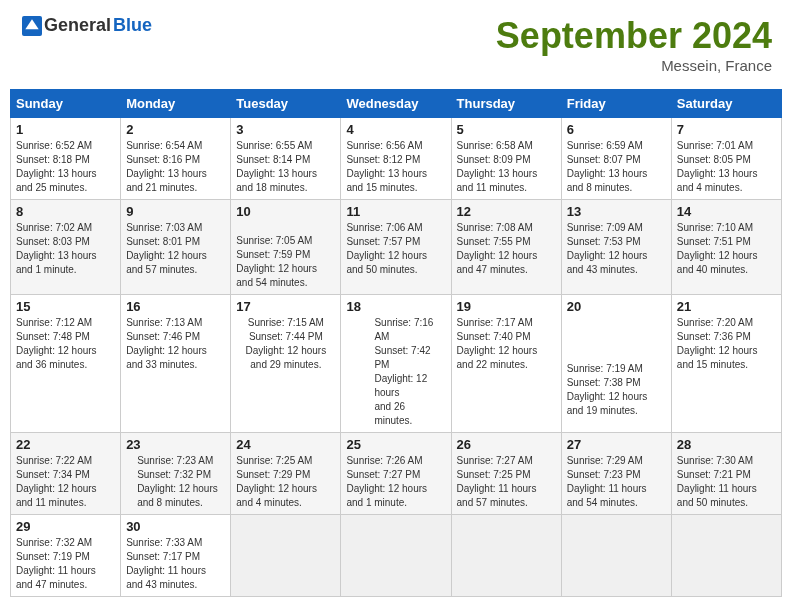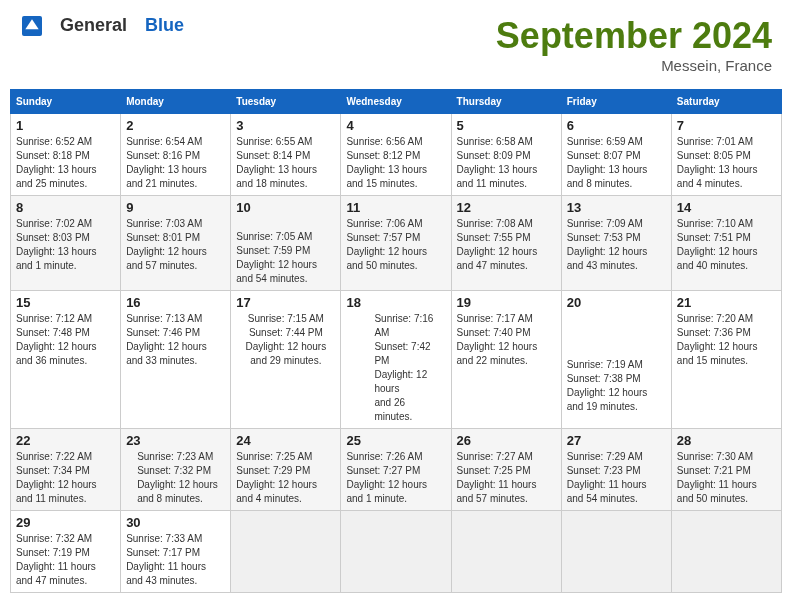--- a/index.html
+++ b/index.html
@@ -18,21 +18,21 @@
       padding: 5px 10px;
     }
     .logo {
       display: flex;
       flex-direction: column;
       align-items: flex-start;
     }
     .logo-text {
       display: flex;
       align-items: center;
-      gap: 18px;
+      gap: 2px;
       text-align: center;
     }
     .logo-general {
       font-size: 18px;
       font-weight: bold;
       color: #333;
     }
     .logo-blue {
       font-size: 18px;
       font-weight: bold;
@@ -58,21 +58,21 @@
     .calendar-table {
       width: 100%;
       border-collapse: collapse;
       font-size: 11px;
     }
     .calendar-table th {
       background: #1565C0;
       color: #fff;
       padding: 6px 5px;
       text-align: left;
-      font-size: 10px;
+      font-size: 13px;
       font-weight: bold;
       border: 1px solid #1565C0;
     }
     .calendar-table td {
       border: 1px solid #ccc;
       vertical-align: top;
       padding: 4px 5px;
       width: calc(100% / 7);
       min-height: 70px;
       background: #fff;

